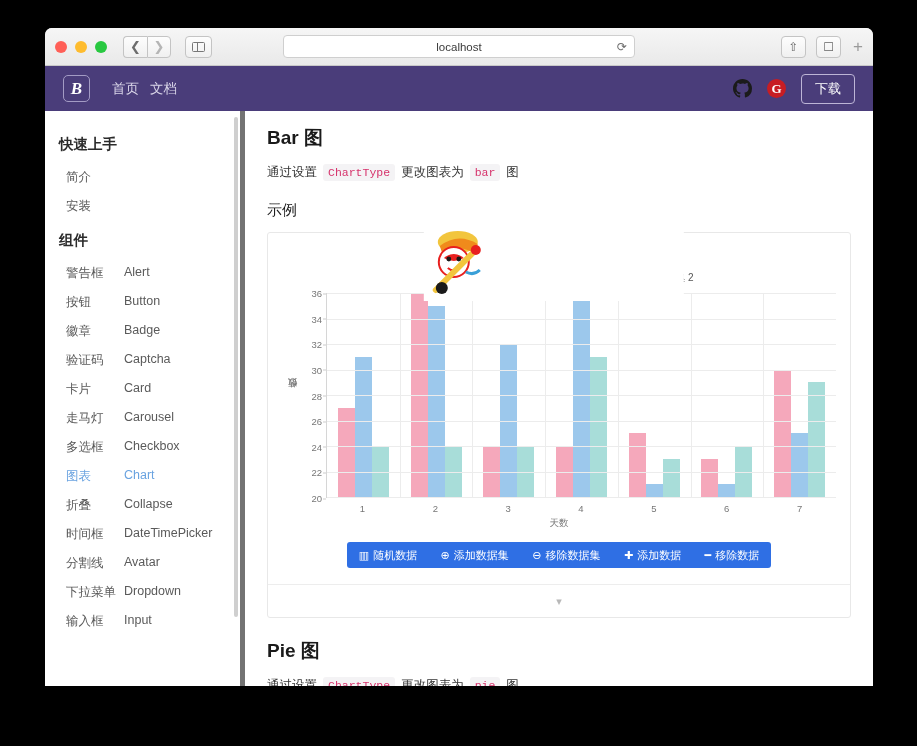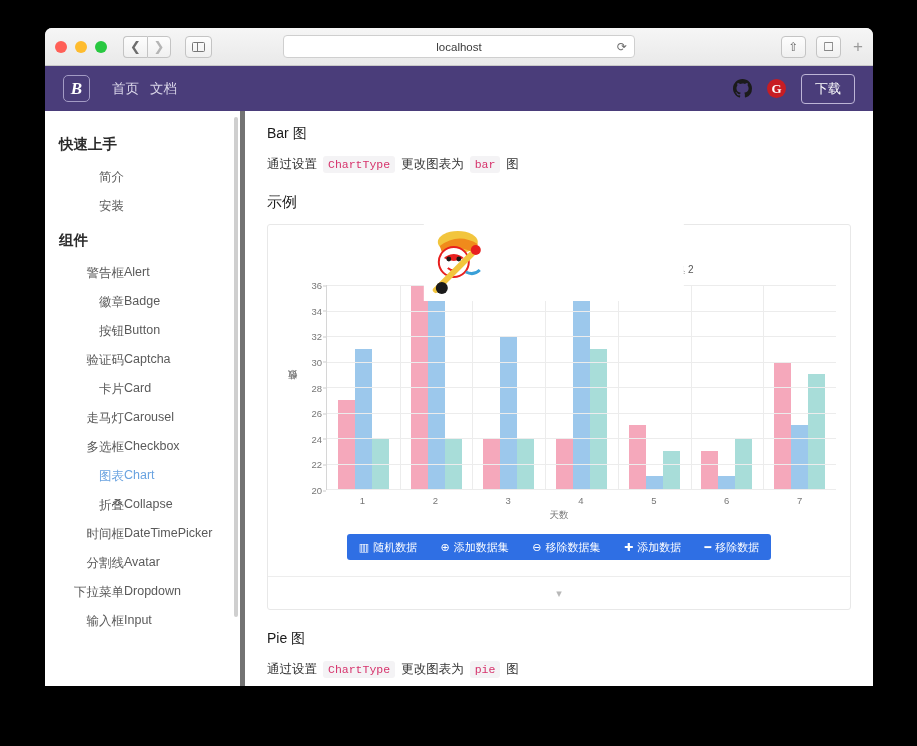--- a/index.html
+++ b/index.html
@@ -127,32 +127,32 @@
   }
   .side-scroll { position: absolute; right: 2px; top: 6px; width: 4px; height: 500px; background: #cfcfcf; border-radius: 2px; }
   .sgroup-title {
     font-size: 14.5px; color: #2b2b2b; font-weight: bold;
     padding: 10px 0 9px 14px;
   }
   .sitem {
     display: flex; font-size: 12.5px; color: #5a5a5a;
     padding: 6px 0 6px 21px; cursor: pointer;
   }
-  .sitem .cn { width: 58px; flex: none; text-align: right; }
+  .sitem .cn { width: 58px; flex: none; }
   .sitem.active { color: #6aa3e0; }
   .sitem.plain { padding-left: 21px; }
 
   
   .main {
     flex: 1; background: #fff;
     padding: 14px 22px 0 22px;
     overflow: hidden;
     position: relative;
   }
-  h1.sec { font-size: 14px; color: #1a1a1a; font-weight: normal; margin-bottom: 13px; }
+  h1.sec { font-size: 19px; color: #1a1a1a; font-weight: bold; margin-bottom: 13px; }
   .desc { font-size: 12.5px; color: #333; margin-bottom: 20px; display: flex; align-items: center; gap: 6px; }
   code.inl {
     background: #f4f3f5; color: #d6336c;
     font-family: "Liberation Mono", "DejaVu Sans Mono", monospace;
     font-size: 11.5px; padding: 2px 5px; border-radius: 3px;
   }
   h2.sub { font-size: 15px; color: #1a1a1a; font-weight: normal; margin-bottom: 12px; }
 
   .demo-card { border: 1px solid #e8e8e8; border-radius: 3px; }
   .demo-body { padding: 12px 14px 16px 14px; }
@@ -281,26 +281,26 @@
         <span class="cn">安装</span>
       </div>
 
       <div class="sgroup-title">组件</div>
       <div id="comp-list">
           <div class="sitem">
             <span class="cn">警告框</span>
             <span>Alert</span>
           </div>
           <div class="sitem">
+            <span class="cn">按钮</span>
+            <span>Button</span>
+          </div>
+          <div class="sitem">
             <span class="cn">徽章</span>
             <span>Badge</span>
-          </div>
-          <div class="sitem">
-            <span class="cn">按钮</span>
-            <span>Button</span>
           </div>
           <div class="sitem">
             <span class="cn">验证码</span>
             <span>Captcha</span>
           </div>
           <div class="sitem">
             <span class="cn">卡片</span>
             <span>Card</span>
           </div>
           <div class="sitem">

